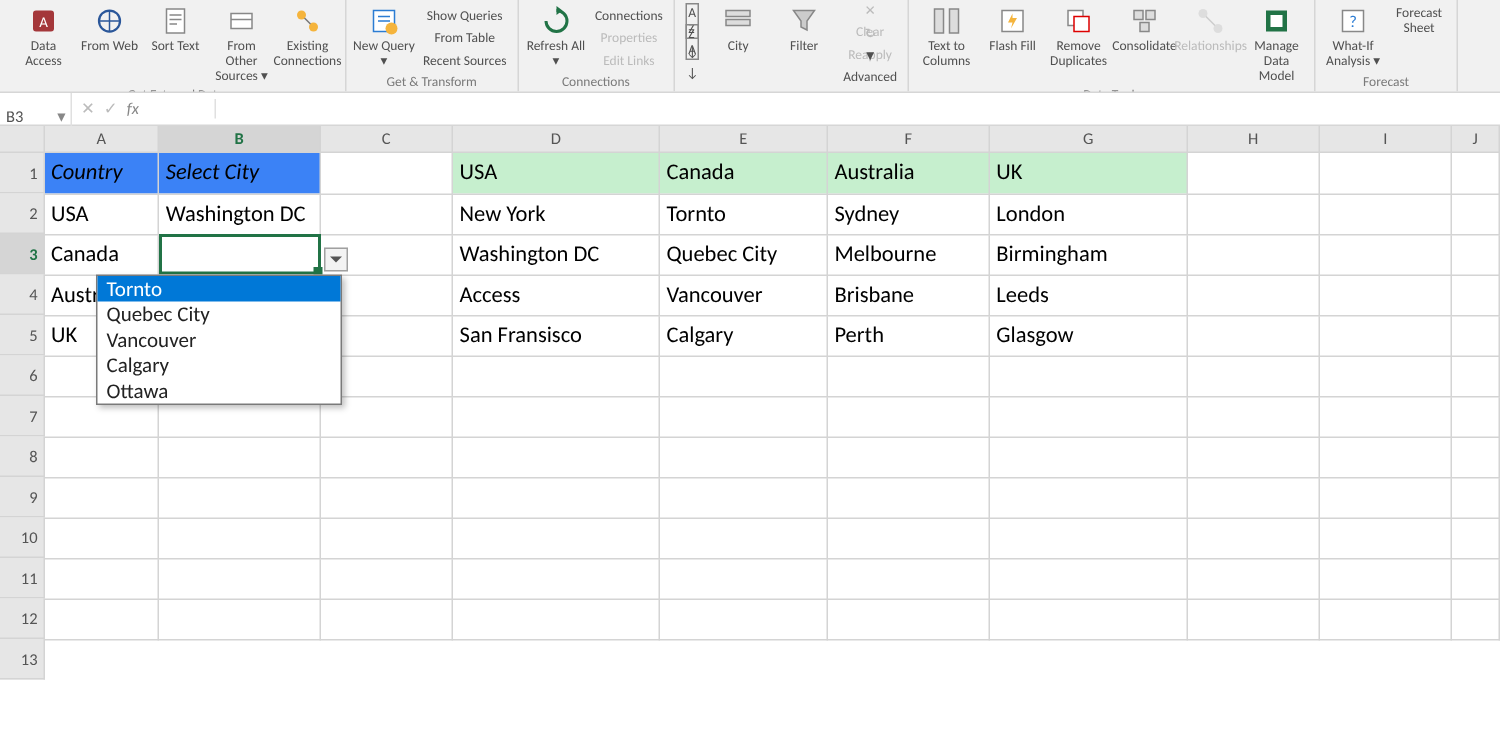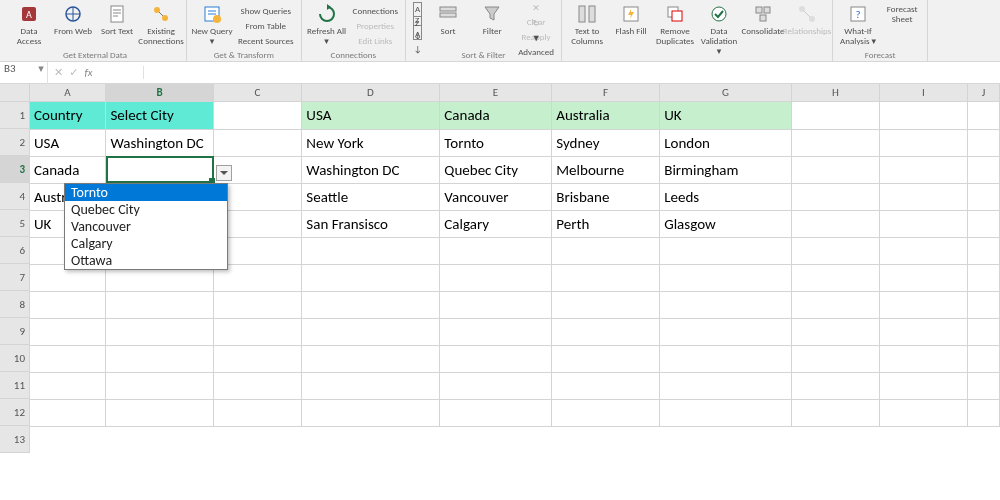--- a/index.html
+++ b/index.html
@@ -88,21 +88,21 @@
     display: flex;
     align-items: center;
     border-bottom: 1px solid #d6d6d6;
     background: #fff;
   }
   .namebox {
     width: 48px;
     height: 22px;
     border-right: 1px solid #e0e0e0;
     display: flex;
-    align-items: flex-start;
+    align-items: flex-end;
     padding-left: 4px;
     font-size: 11px;
     color: #555;
   }
   .namebox .dd {
     margin-left: auto;
     width: 12px;
     text-align: center;
     color: #888;
   }
@@ -173,22 +173,23 @@
     border-bottom: 1px solid #d4d4d4;
     height: 27px;
     padding: 0 4px;
     font-family: Calibri, sans-serif;
     font-size: 15px;
     color: #000;
     vertical-align: middle;
     white-space: nowrap;
   }
   td.headOrange {
-    background: #5eead4;
+    background: #3b82f6;
     font-weight: 400;
+    font-style: italic;
   }
   td.headGreen {
     background: #c6efce;
     font-weight: 400;
   }
   
   .selbox {
     position: absolute;
     border: 2px solid #217346;
     pointer-events: none;
@@ -256,20 +257,27 @@
       </div>
       <div class="bigbtn">
         <svg class="ic">
             <rect x="4" y="2" width="12" height="16" fill="#fff" stroke="#888"></rect>
             <path d="M6 6h8M6 9h8M6 12h5" stroke="#888"></path>
           </svg>
         <span>Sort Text</span>
       </div>
       <div class="bigbtn">
         <svg class="ic">
+            <rect x="3" y="5" width="14" height="10" fill="#fff" stroke="#888"></rect>
+            <path d="M3 9h14" stroke="#888"></path>
+          </svg>
+        <span>From Other Sources ▾</span>
+      </div>
+      <div class="bigbtn">
+        <svg class="ic">
             <circle cx="6" cy="6" r="3" fill="#f5b43c"></circle>
             <circle cx="14" cy="14" r="3" fill="#f5b43c"></circle>
             <path d="M8 8l4 4" stroke="#777"></path>
           </svg>
         <span>Existing Connections</span>
       </div>
     </div>
     <div class="grouplabel">Get External Data</div>
   </div>
 
@@ -352,21 +360,21 @@
         <div class="minibtn">
             <span style="font-size:9px;border:1px solid #888;padding:0 1px">Z<br>A</span>
             <span>↓</span>
           </div>
       </div>
       <div class="bigbtn">
         <svg class="ic">
             <rect x="2" y="3" width="16" height="4" fill="#ddd" stroke="#888"></rect>
             <rect x="2" y="9" width="16" height="4" fill="#ddd" stroke="#888"></rect>
           </svg>
-        <span>Sort</span>
+        <span>City</span>
       </div>
       <div class="bigbtn">
         <svg class="ic">
             <path d="M3 3h14l-5 7v6l-4-2v-4z" fill="#ccc" stroke="#888"></path>
           </svg>
         <span>Filter</span>
       </div>
       <div class="minilist">
         <div class="minibtn" style="color:#bbb">
             <span>✕</span>
@@ -375,21 +383,20 @@
         <div class="minibtn" style="color:#bbb">
             <span>↻</span>
             <span>Reapply</span>
           </div>
         <div class="minibtn">
             <span>▼</span>
             <span>Advanced</span>
           </div>
       </div>
     </div>
-    <div class="grouplabel">Sort &amp; Filter</div>
   </div>
 
   <div class="rgroup">
     <div class="btns">
       <div class="bigbtn">
           <svg class="ic">
             <rect x="2" y="2" width="6" height="16" fill="#ddd" stroke="#888"></rect>
             <rect x="12" y="2" width="6" height="16" fill="#ddd" stroke="#888"></rect>
           </svg>
           <span>Text to Columns</span>
@@ -400,43 +407,43 @@
             <path d="M10 5l-3 6h3l-1 4 4-7h-3z" fill="#f5b43c"></path>
           </svg>
           <span>Flash Fill</span>
         </div>
       <div class="bigbtn">
           <svg class="ic">
             <rect x="3" y="3" width="10" height="10" fill="#fff" stroke="#888"></rect>
             <rect x="7" y="7" width="10" height="10" fill="#fff" stroke="#d00"></rect>
           </svg>
           <span>Remove Duplicates</span>
-        </div>
-      <div class="bigbtn">
-          <svg class="ic">
-            <circle cx="10" cy="10" r="7" fill="#fff" stroke="#217346"></circle>
-            <path d="M6 10l3 3 5-6" stroke="#217346" fill="none" stroke-width="2"></path>
-          </svg>
-          <span>Data Validation ▾</span>
         </div>
       <div class="bigbtn">
           <svg class="ic">
             <rect x="3" y="3" width="6" height="6" fill="#ddd" stroke="#888"></rect>
             <rect x="11" y="3" width="6" height="6" fill="#ddd" stroke="#888"></rect>
             <rect x="7" y="11" width="6" height="6" fill="#ddd" stroke="#888"></rect>
           </svg>
           <span>Consolidate</span>
         </div>
       <div class="bigbtn" style="color:#bbb">
           <svg class="ic">
             <circle cx="5" cy="5" r="3" fill="#ddd"></circle>
             <circle cx="15" cy="15" r="3" fill="#ddd"></circle>
             <path d="M7 7l6 6" stroke="#ccc"></path>
           </svg>
           <span>Relationships</span>
+        </div>
+      <div class="bigbtn">
+          <svg class="ic">
+            <rect x="3" y="3" width="14" height="14" fill="#217346"></rect>
+            <rect x="6" y="6" width="8" height="8" fill="#fff"></rect>
+          </svg>
+          <span>Manage Data Model</span>
         </div>
     </div>
     <div class="grouplabel">Data Tools</div>
   </div>
 
   <div class="rgroup">
     <div class="btns">
       <div class="bigbtn">
           <svg class="ic">
             <rect x="3" y="3" width="14" height="14" fill="#fff" stroke="#888"></rect>
@@ -547,21 +554,21 @@
               <td>Melbourne</td>
               <td>Birmingham</td>
               <td></td>
               <td></td>
               <td></td>
             </tr>
             <tr>
               <td>Australia</td>
               <td></td>
               <td></td>
-              <td>Seattle</td>
+              <td>Access</td>
               <td>Vancouver</td>
               <td>Brisbane</td>
               <td>Leeds</td>
               <td></td>
               <td></td>
               <td></td>
             </tr>
             <tr>
               <td>UK</td>
               <td></td>

